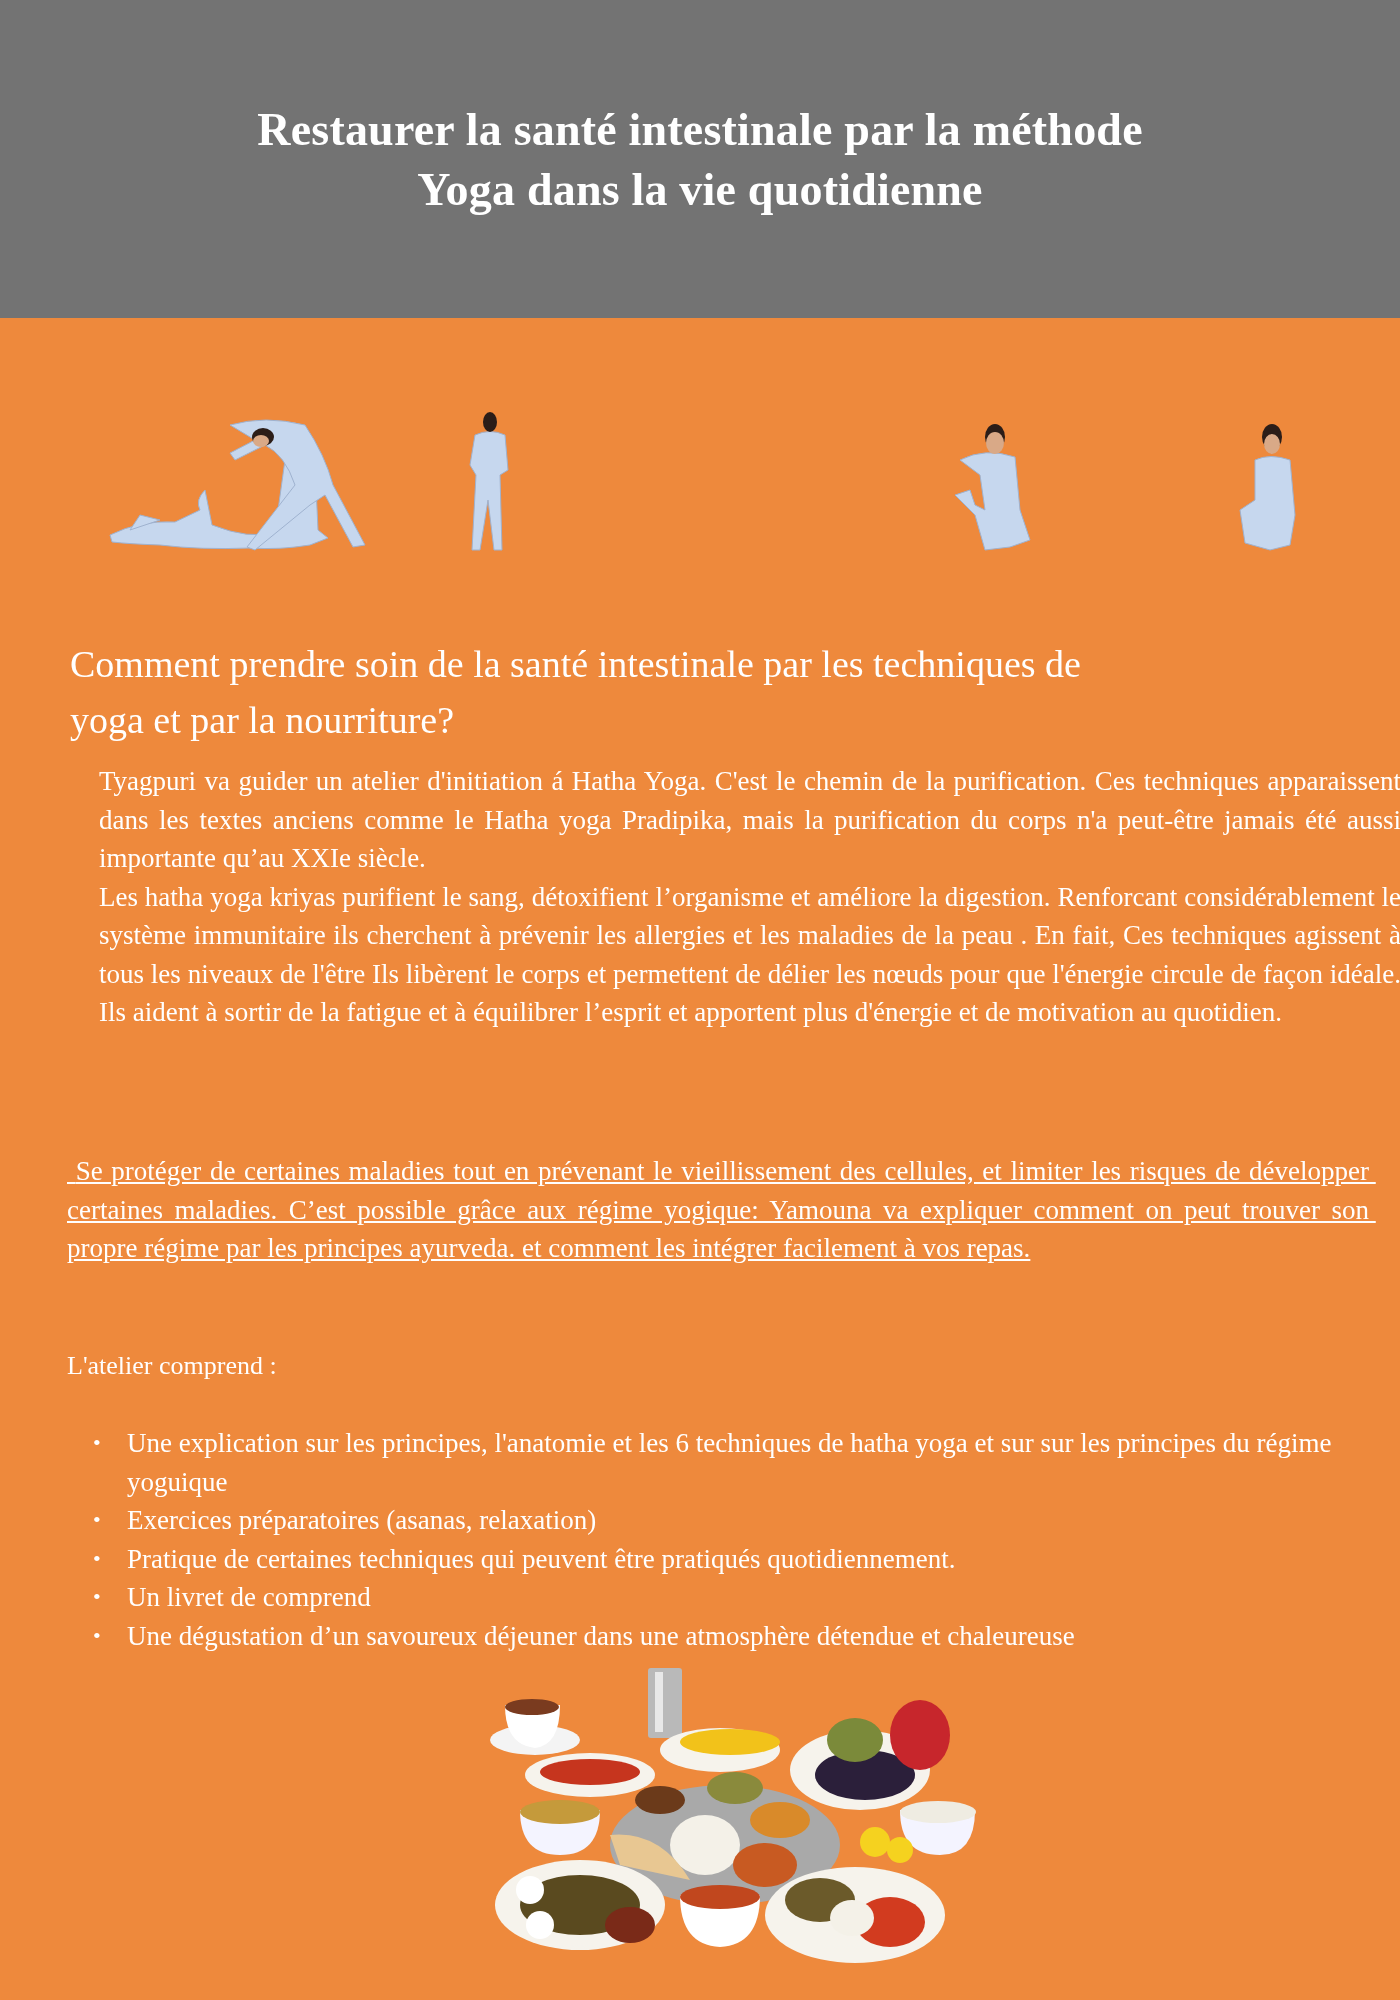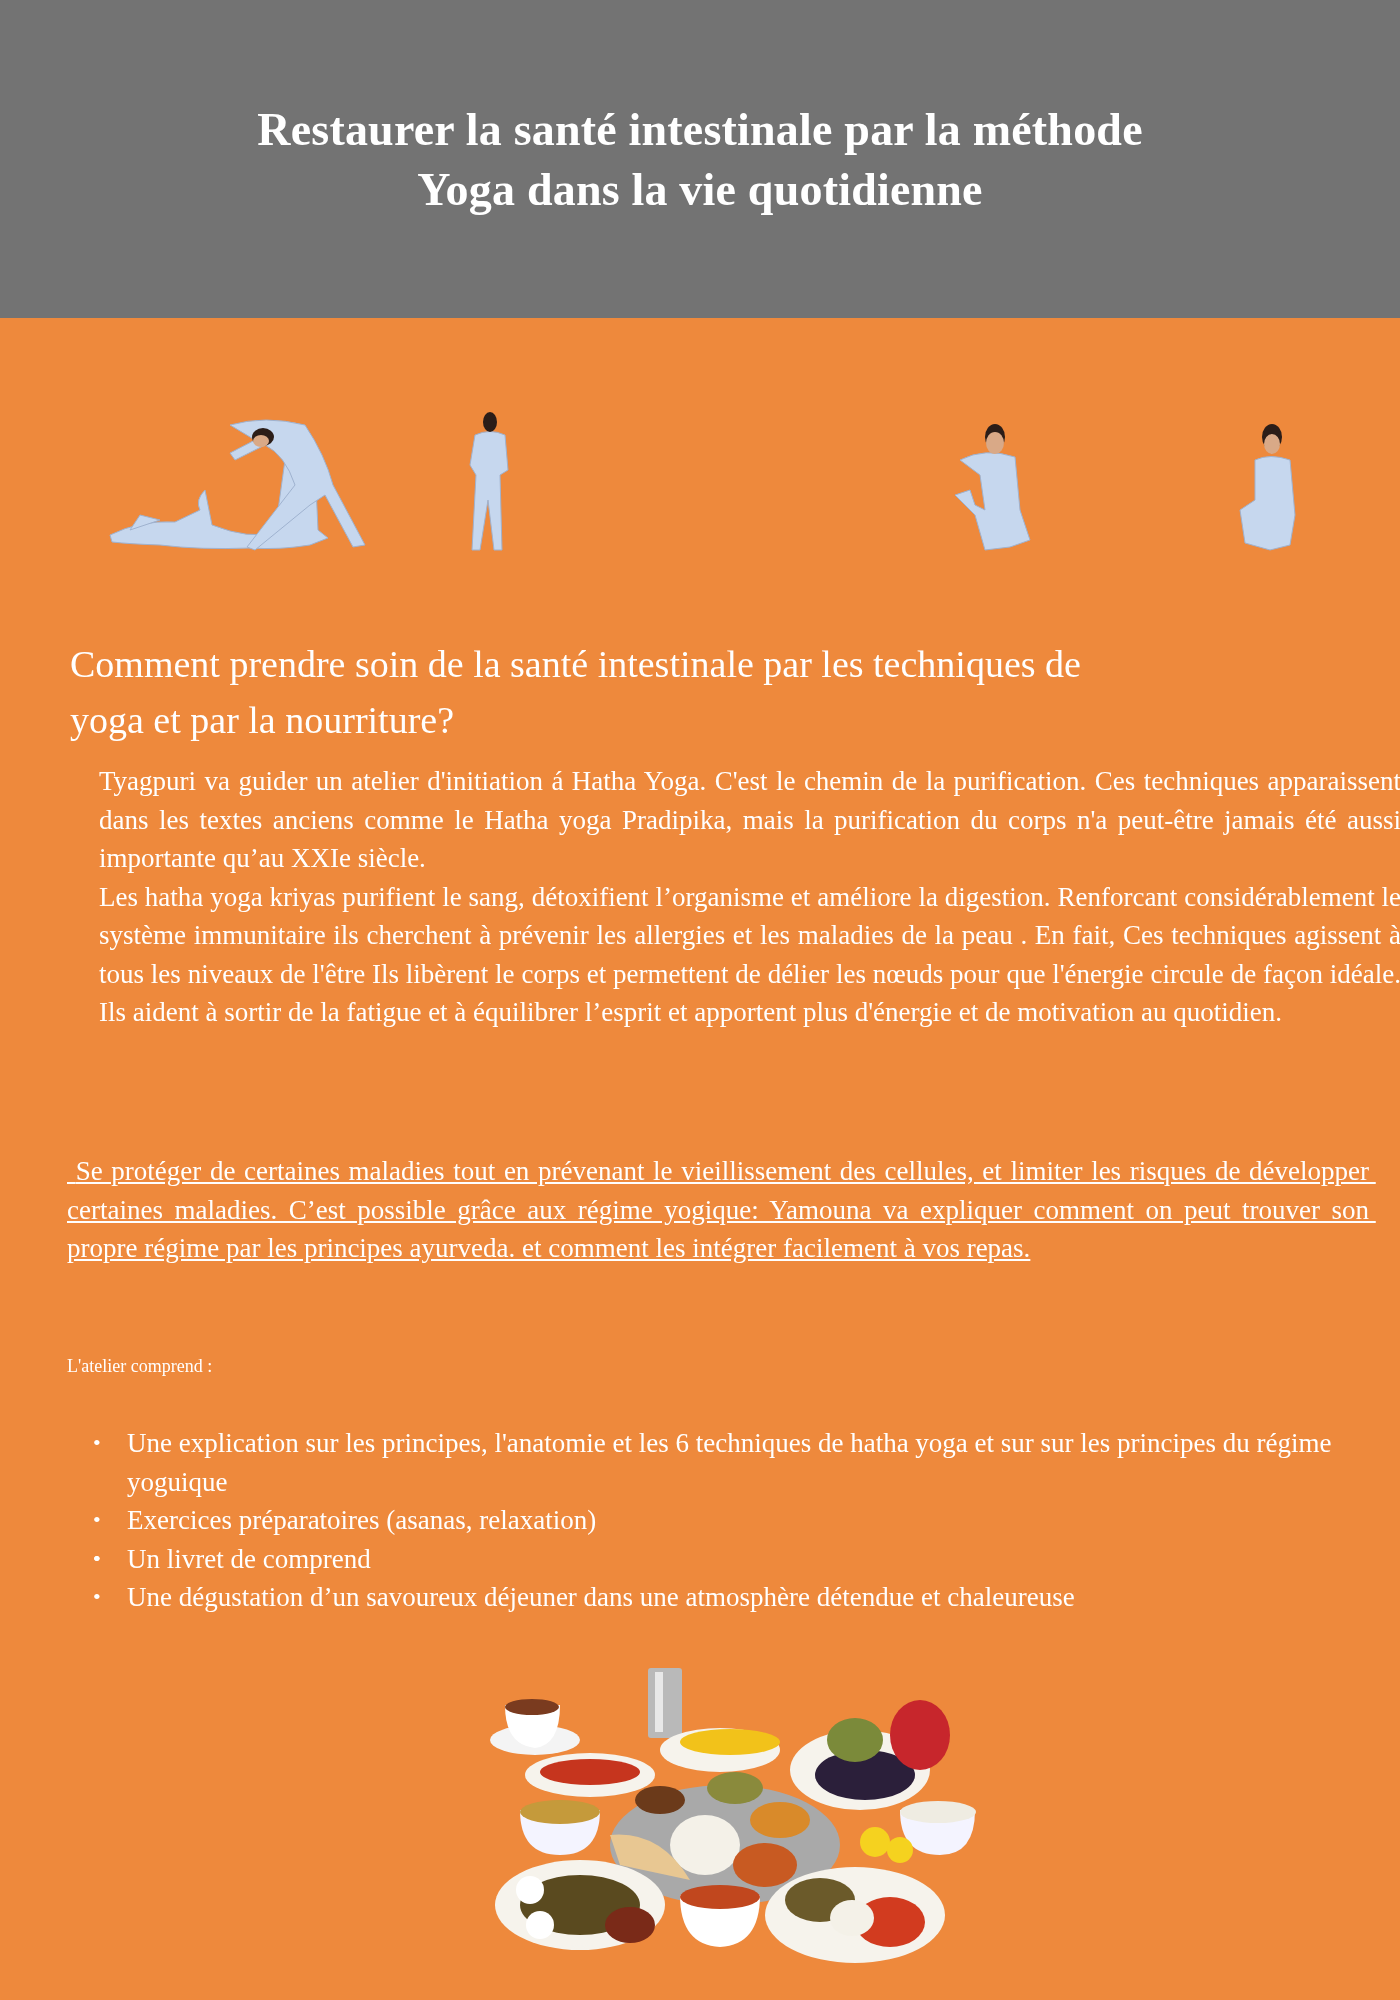--- a/index.html
+++ b/index.html
@@ -28,21 +28,21 @@
       position: absolute; left: 70px; top: 636px; width: 1300px;
       font-size: 38px; line-height: 56px; font-weight: normal;
     }
     .body-text {
       position: absolute; left: 67px; width: 1302px;
       font-size: 27px; line-height: 38.5px; text-align: justify;
       text-align-last: left;
     }
     .p1 { top: 762px; margin-left: 32px; }
     .p2 { top: 1152px; text-decoration: underline; }
-    .intro { position: absolute; left: 67px; top: 1347px; font-size: 18px; line-height: 38px; }
+    .intro { position: absolute; left: 67px; top: 1347px; font-size: 26px; line-height: 38px; }
     .list {
       position: absolute; left: 67px; top: 1424px; width: 1310px;
       margin: 0; padding: 0; list-style: none;
       font-size: 27px; line-height: 38.5px;
     }
     .list li { position: relative; padding-left: 60px; }
     .list li .bullet {
       position: absolute; left: 26px; top: 0; font-size: 22px;
     }
     .food { position: absolute; left: 480px; top: 1660px; width: 500px; height: 340px; }
@@ -112,21 +112,21 @@
 
 <div class="body-text p2">
   <div style="white-space:pre-wrap"> Se protéger de certaines maladies tout en prévenant le vieillissement des cellules, et limiter les risques de développer certaines maladies. C’est possible grâce aux régime yogique: Yamouna va expliquer comment on peut trouver son propre régime par les principes ayurveda. et comment les intégrer facilement à vos repas.</div>
 </div>
 
 <div class="intro">L'atelier comprend :</div>
 
 <ul class="list">
   <li><span class="bullet">•</span><span>Une explication sur les principes, l'anatomie et les 6 techniques de hatha yoga et sur sur les principes du régime yoguique</span></li>
   <li><span class="bullet">•</span><span>Exercices préparatoires (asanas, relaxation)</span></li>
-  <li><span class="bullet">•</span></li>
+  <li><span class="bullet">•</span><span>Pratique de certaines techniques qui peuvent être pratiqués quotidiennement.</span></li>
   <li><span class="bullet">•</span><span>Un livret de comprend</span></li>
   <li><span class="bullet">•</span><span>Une dégustation d’un savoureux déjeuner dans une atmosphère détendue et chaleureuse</span></li>
 </ul>
 
 <svg class="food" viewBox="0 0 500 340" width="500" height="340">
 
   <ellipse cx="55" cy="80" rx="45" ry="15" fill="#f4f4f4"></ellipse>
   <path d="M25 45 Q25 85 55 88 Q80 85 80 45 Z" fill="#ffffff"></path>
   <ellipse cx="52" cy="47" rx="27" ry="8" fill="#7a3b1f"></ellipse>
 

